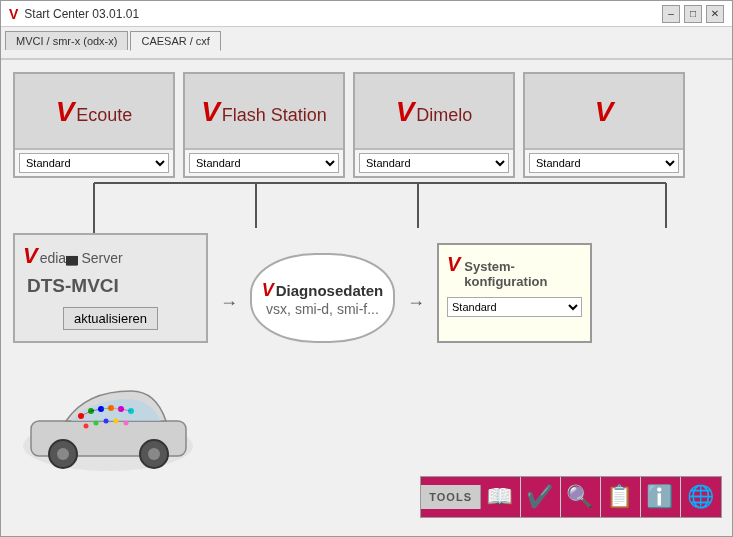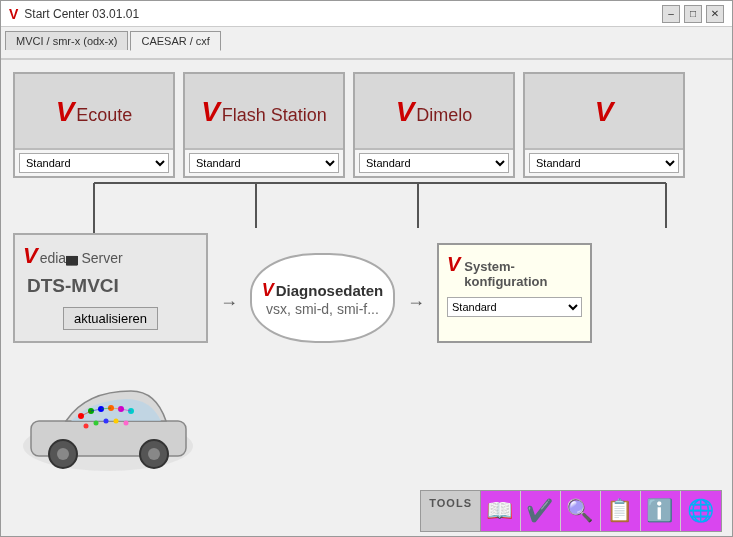--- a/index.html
+++ b/index.html
@@ -258,25 +258,26 @@
       width: 100%;
       height: 20px;
       font-size: 11px;
       border: 1px solid #aaa;
       background: white;
       margin-top: 4px;
     }
     
     .tools-bar {
       position: absolute;
-      bottom: 4px;
+      bottom: 18px;
       right: 10px;
       display: flex;
+      align-items: center;
       border: 1px solid #999;
-      background: #d946ef;
+      background: #be185d;
     }
     .tools-label {
       background: #ccc;
       padding: 6px 8px;
       font-size: 11px;
       font-weight: bold;
       color: #555;
       writing-mode: horizontal-tb;
       letter-spacing: 1px;
       border-right: 1px solid #999;

